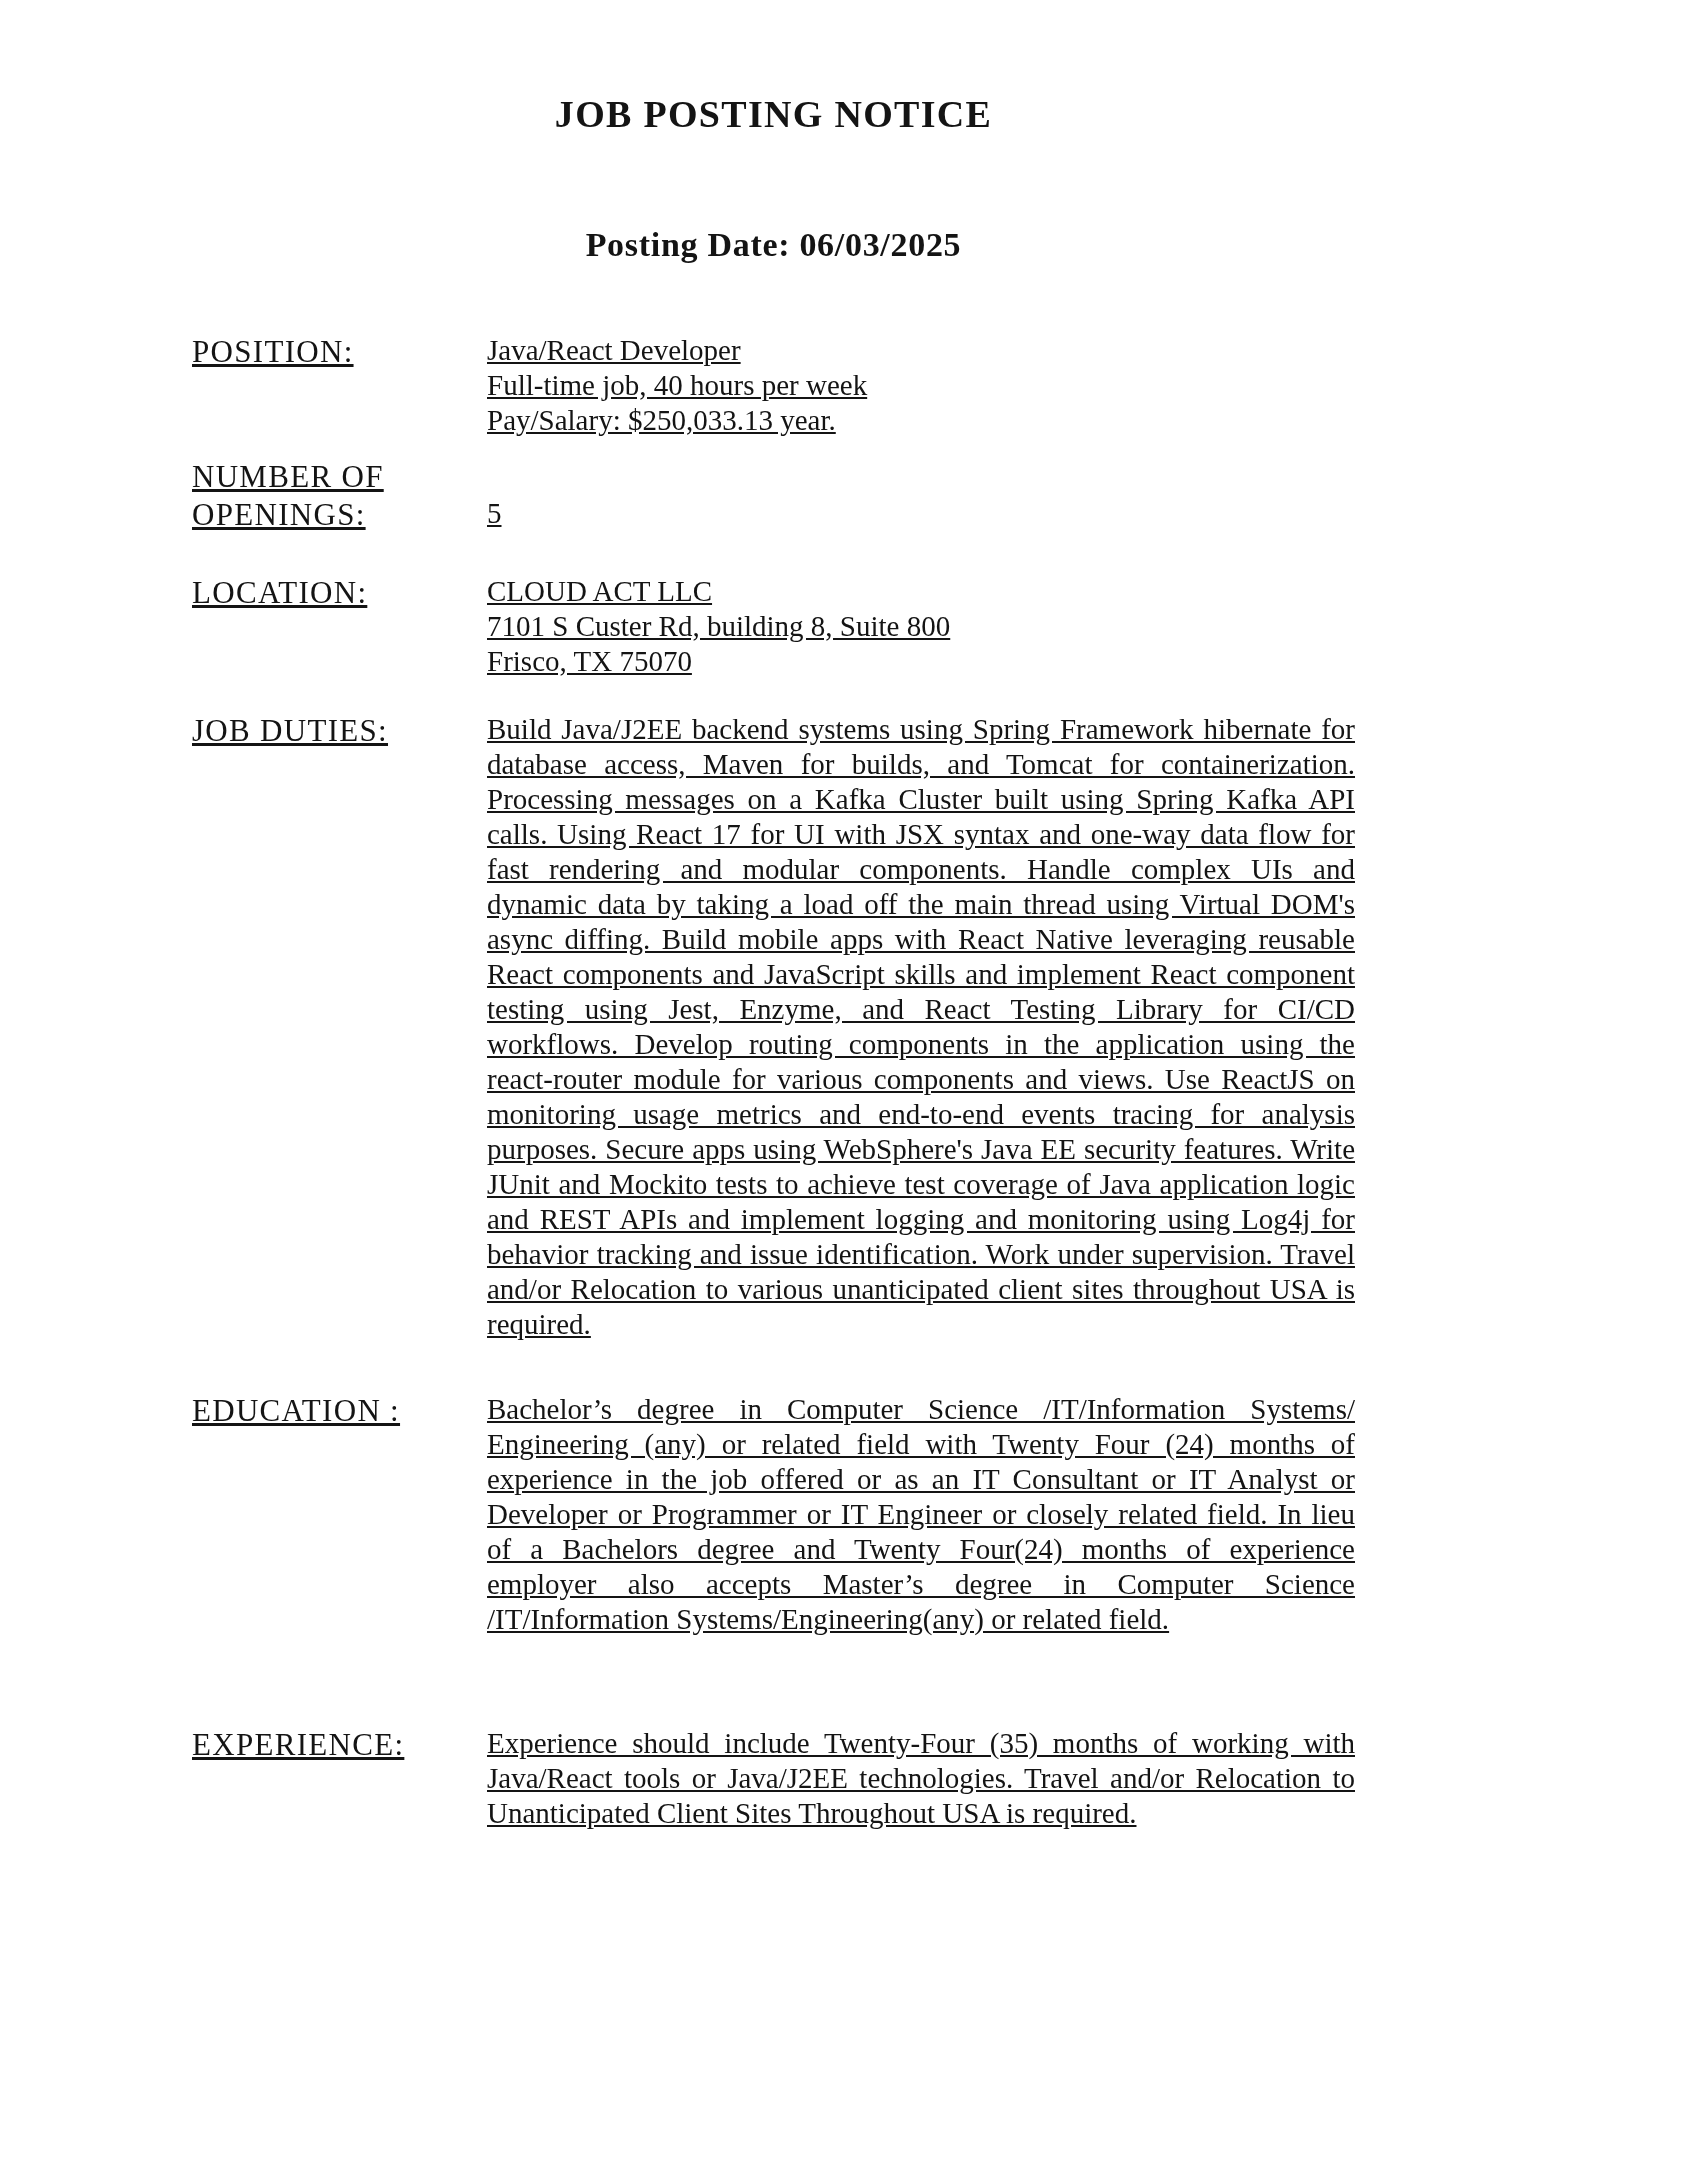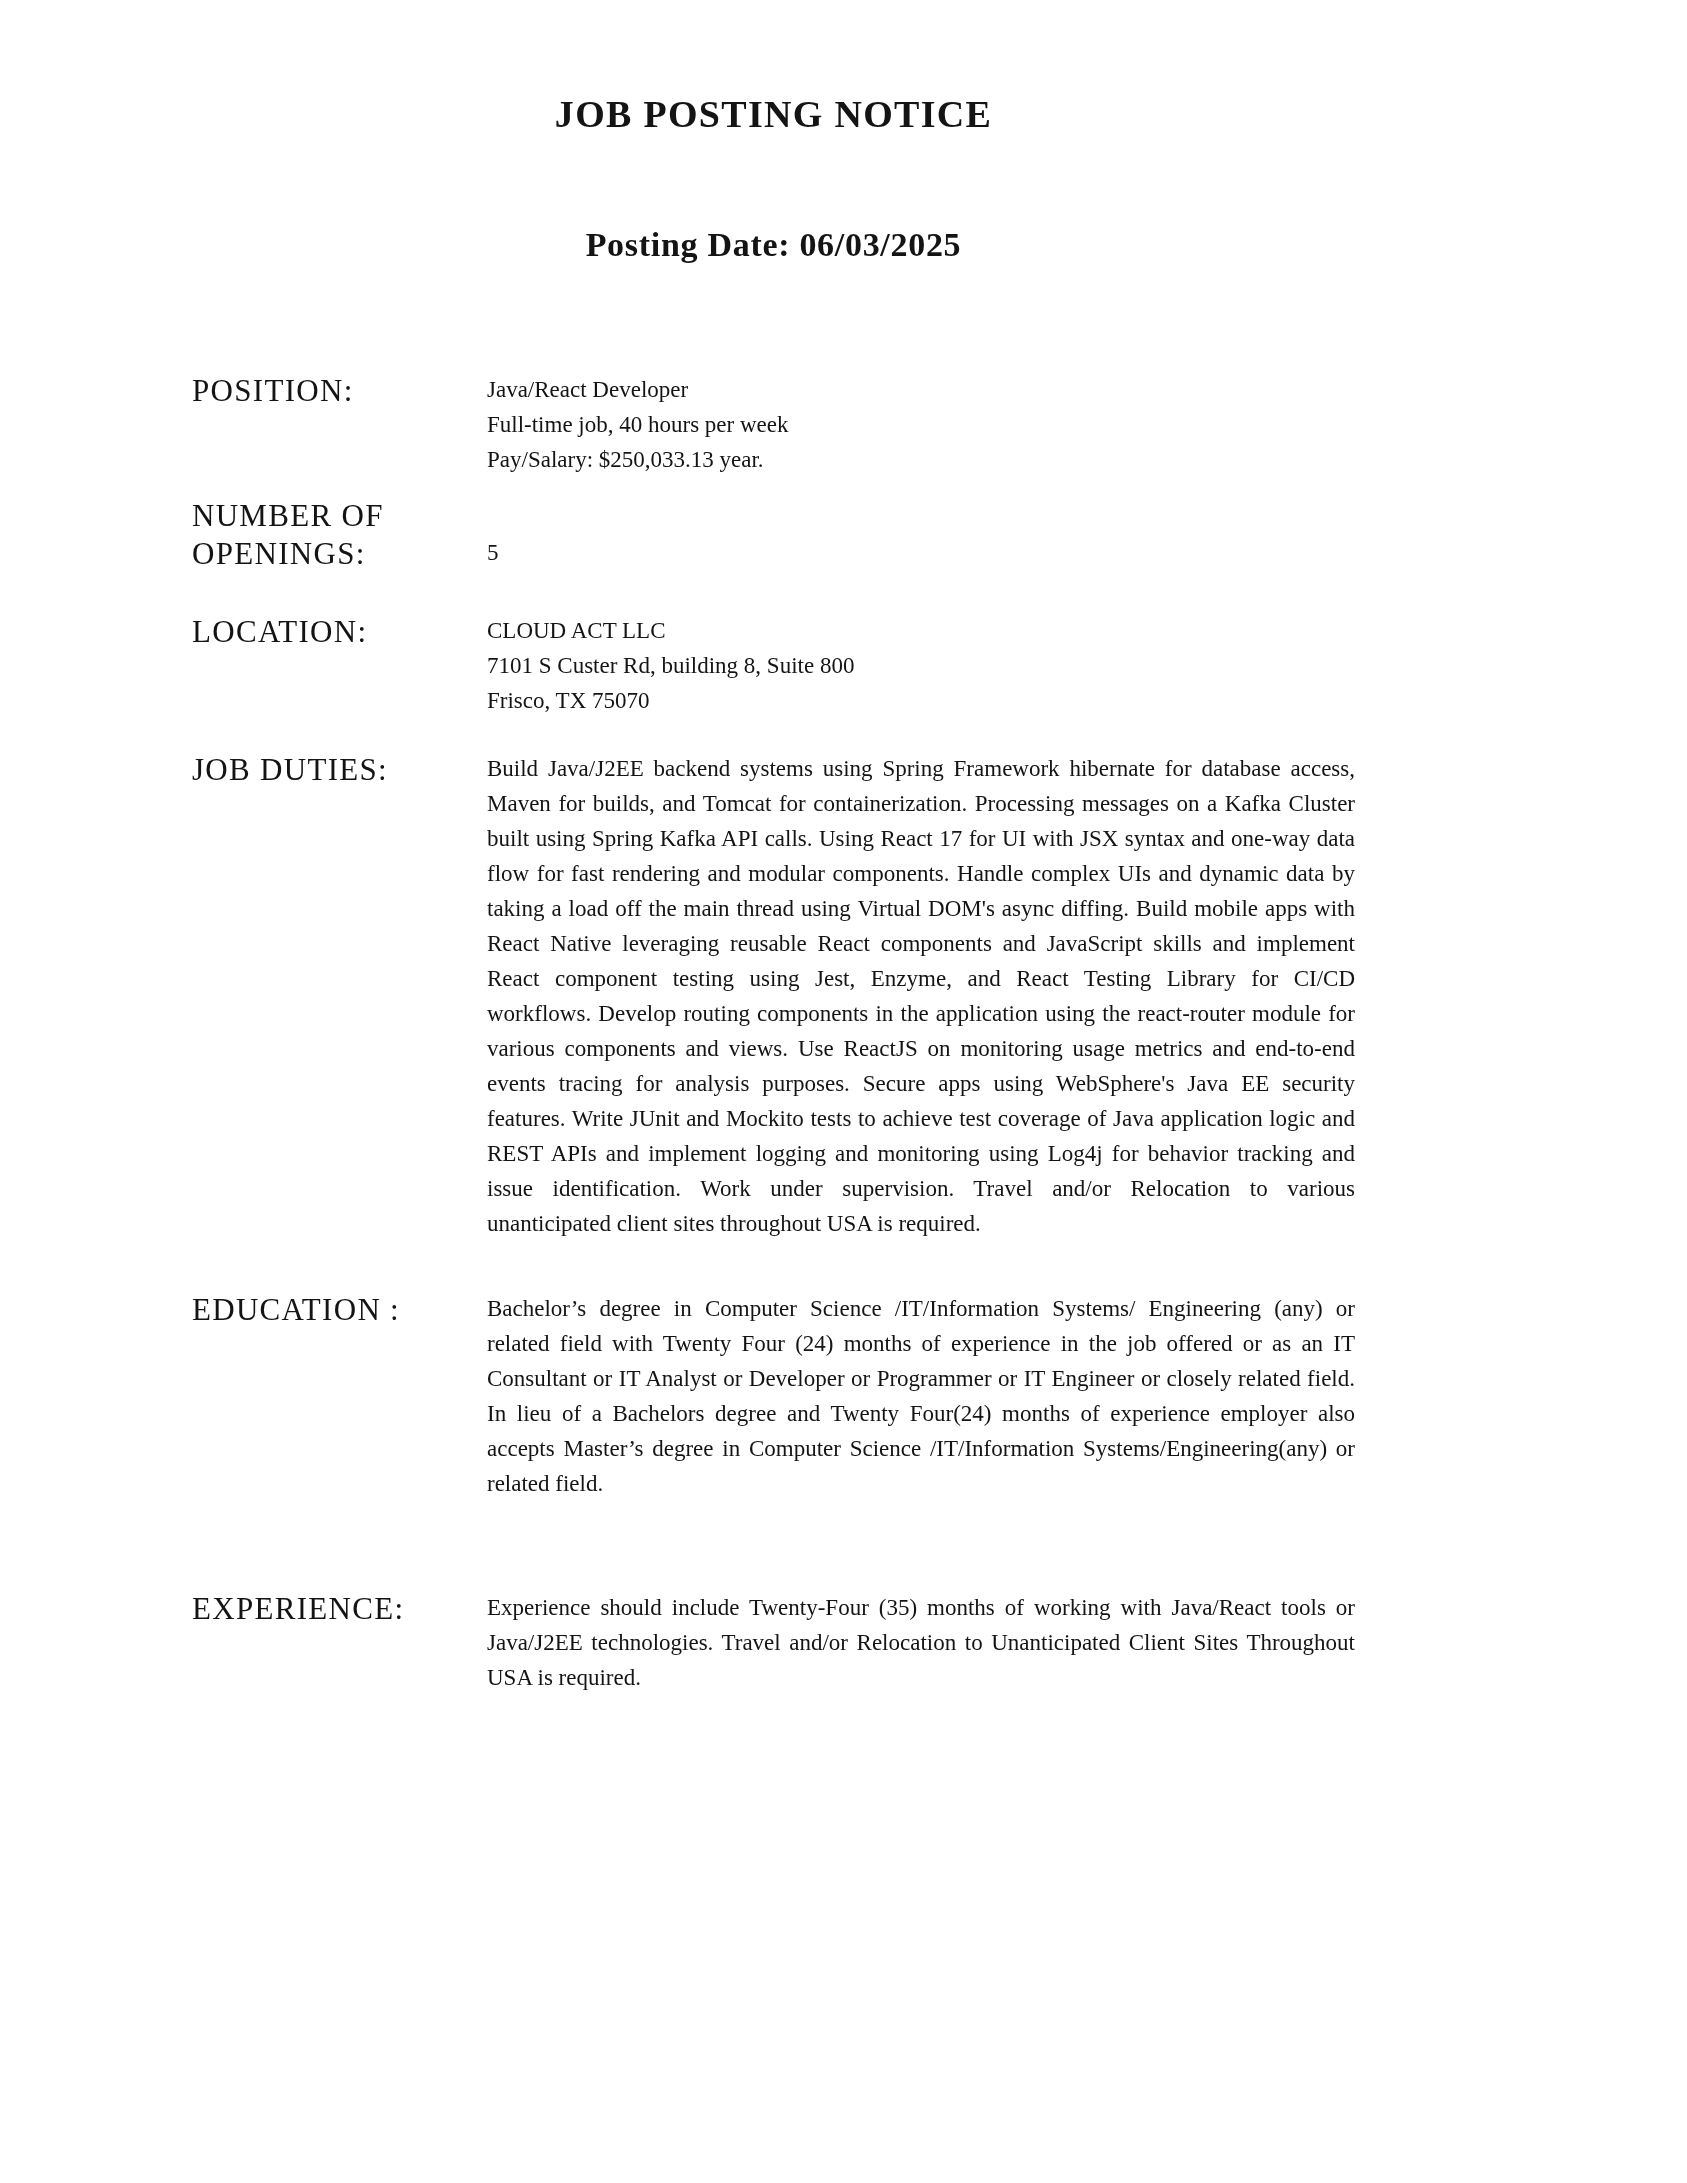--- a/index.html
+++ b/index.html
@@ -29,35 +29,36 @@
     line-height: 1.15;
   }
   .posting-date {
     margin-top: 89px;
     text-align: center;
     font-size: 34px;
     font-weight: bold;
     letter-spacing: 0.7px;
   }
   .rows {
-    margin-top: 108px;
+    margin-top: 69px;
+    text-decoration: underline;
   }
   .row {
     display: grid;
     grid-template-columns: 295px 1fr;
     align-items: start;
   }
   .label {
     font-size: 31px;
     line-height: 38px;
     letter-spacing: 1.3px;
     padding-right: 20px;
   }
   .content {
-    font-size: 23px;
+    font-size: 29px;
     line-height: 35px;
   }
   .para {
     margin: 0;
     text-align: justify;
     hyphens: auto;
     -webkit-hyphens: auto;
   }
   .offset-line {
     margin-top: 38px;

